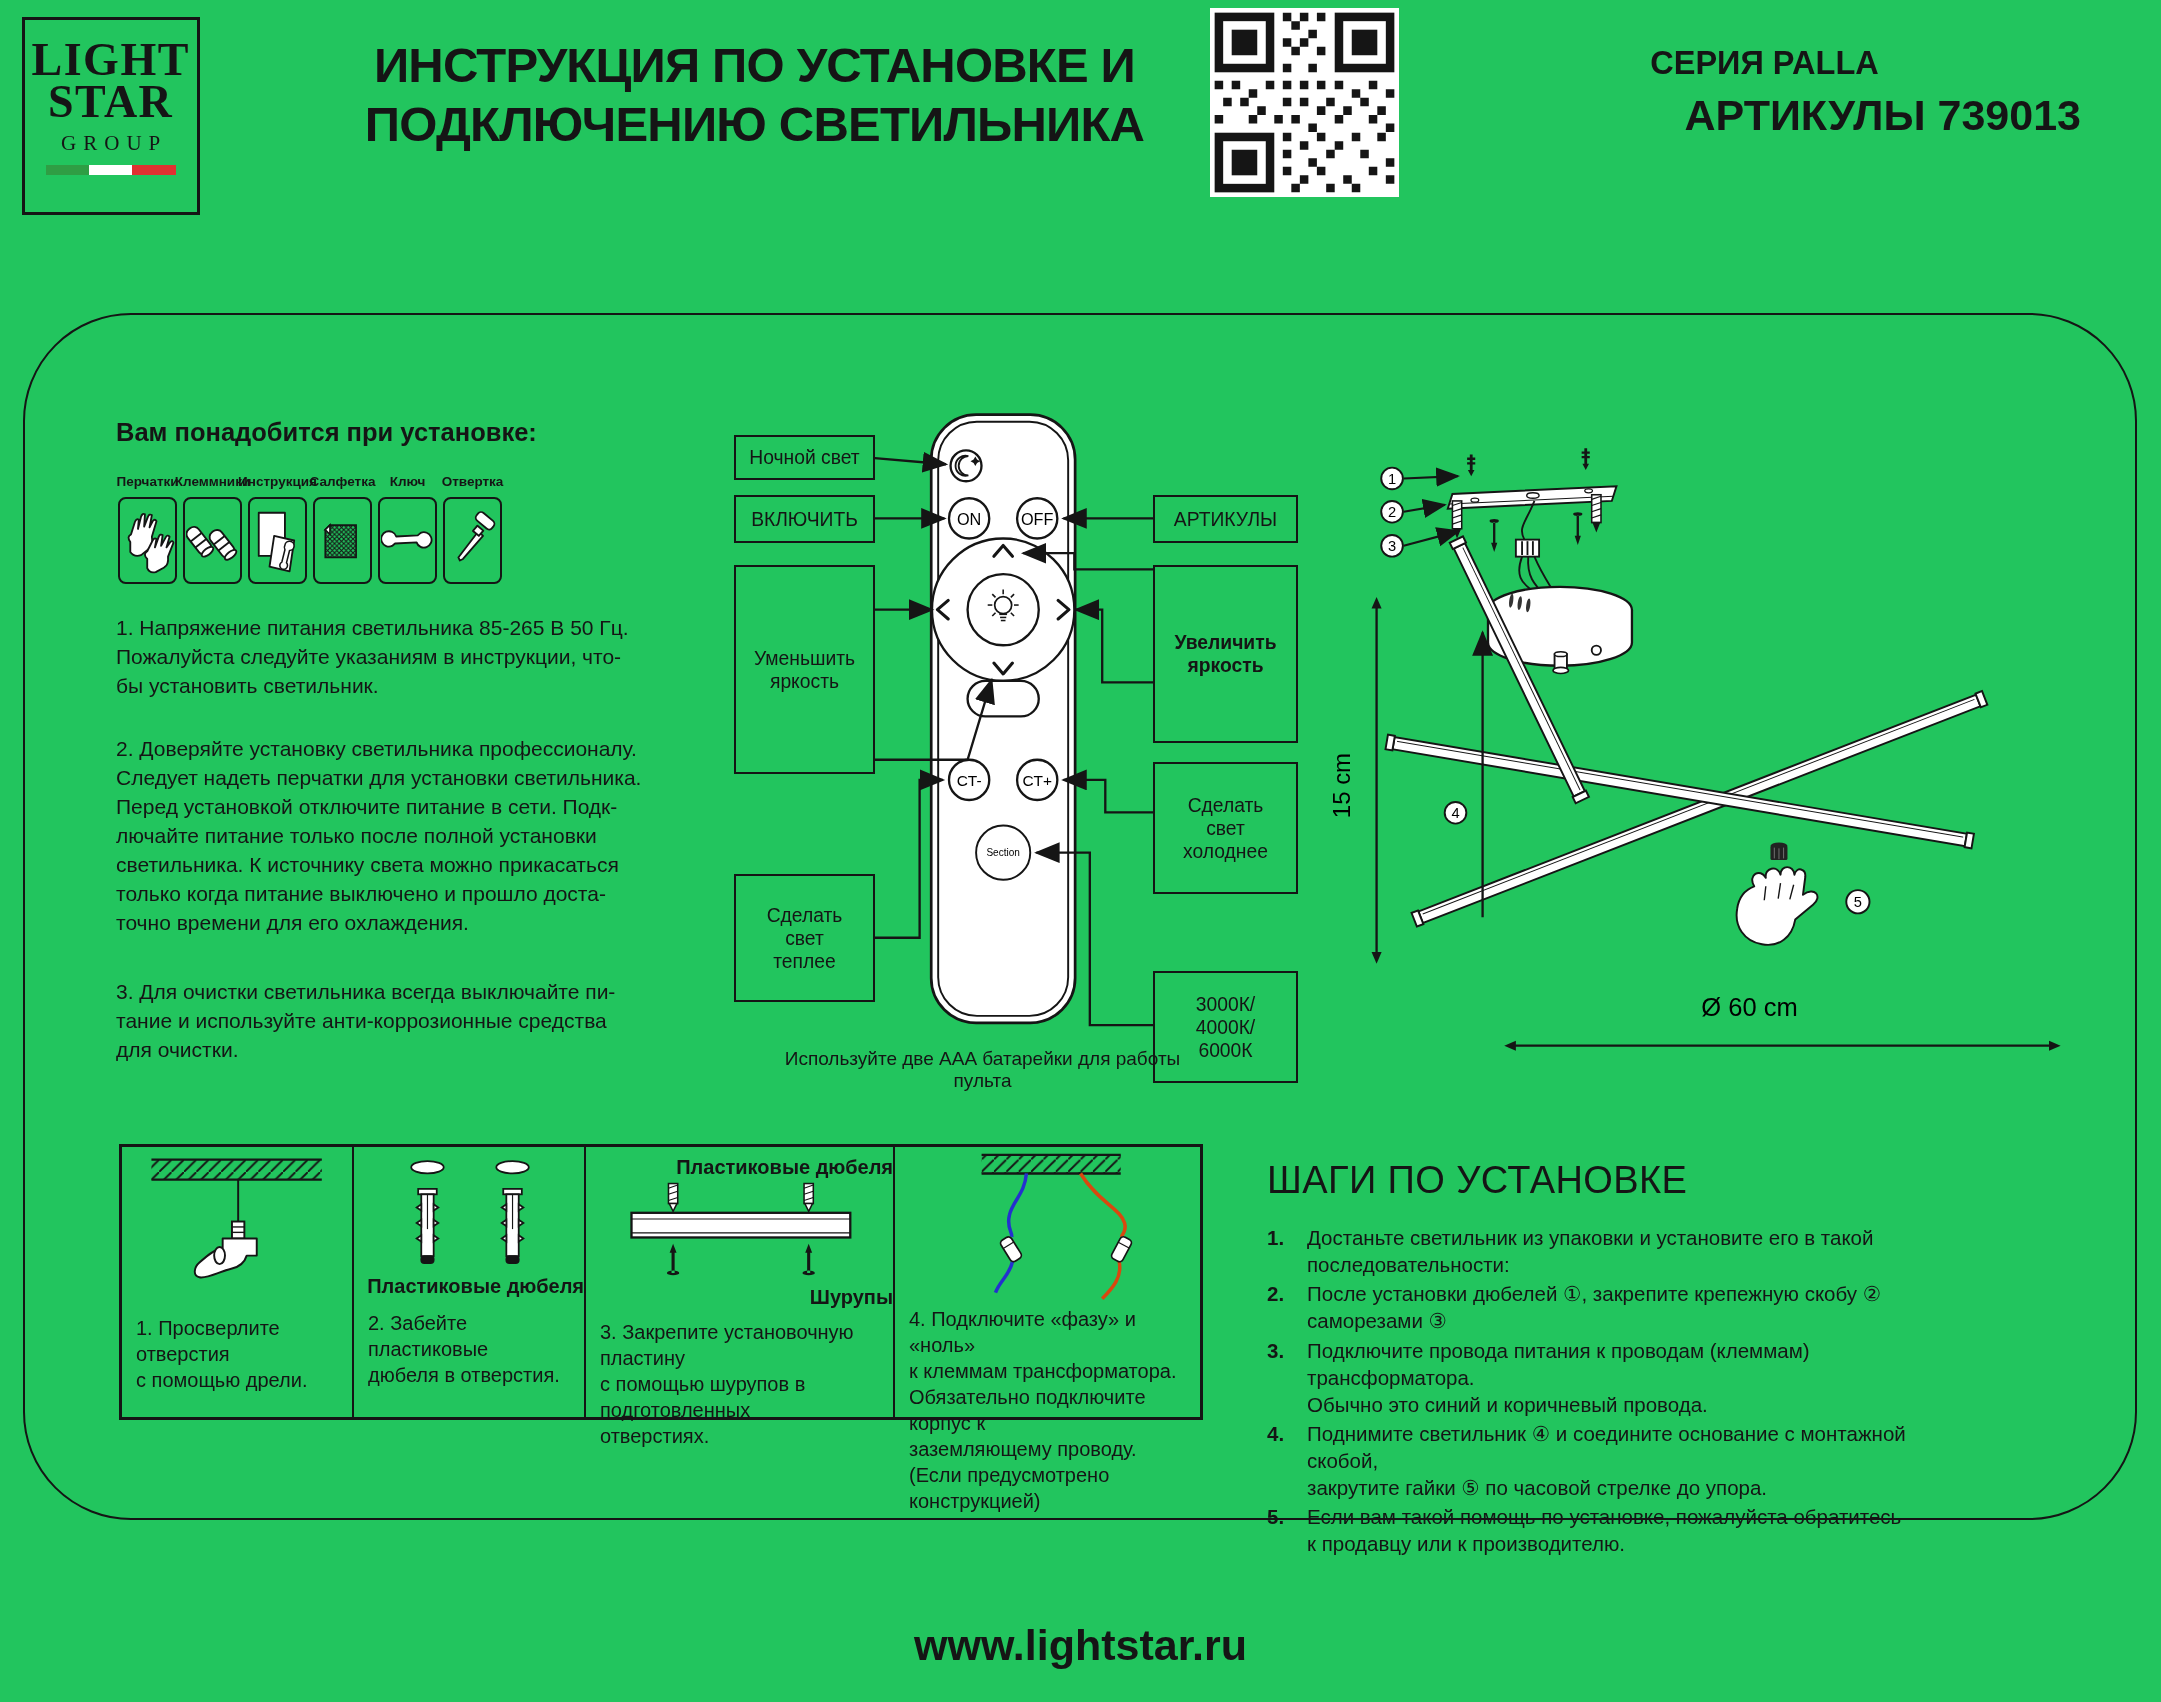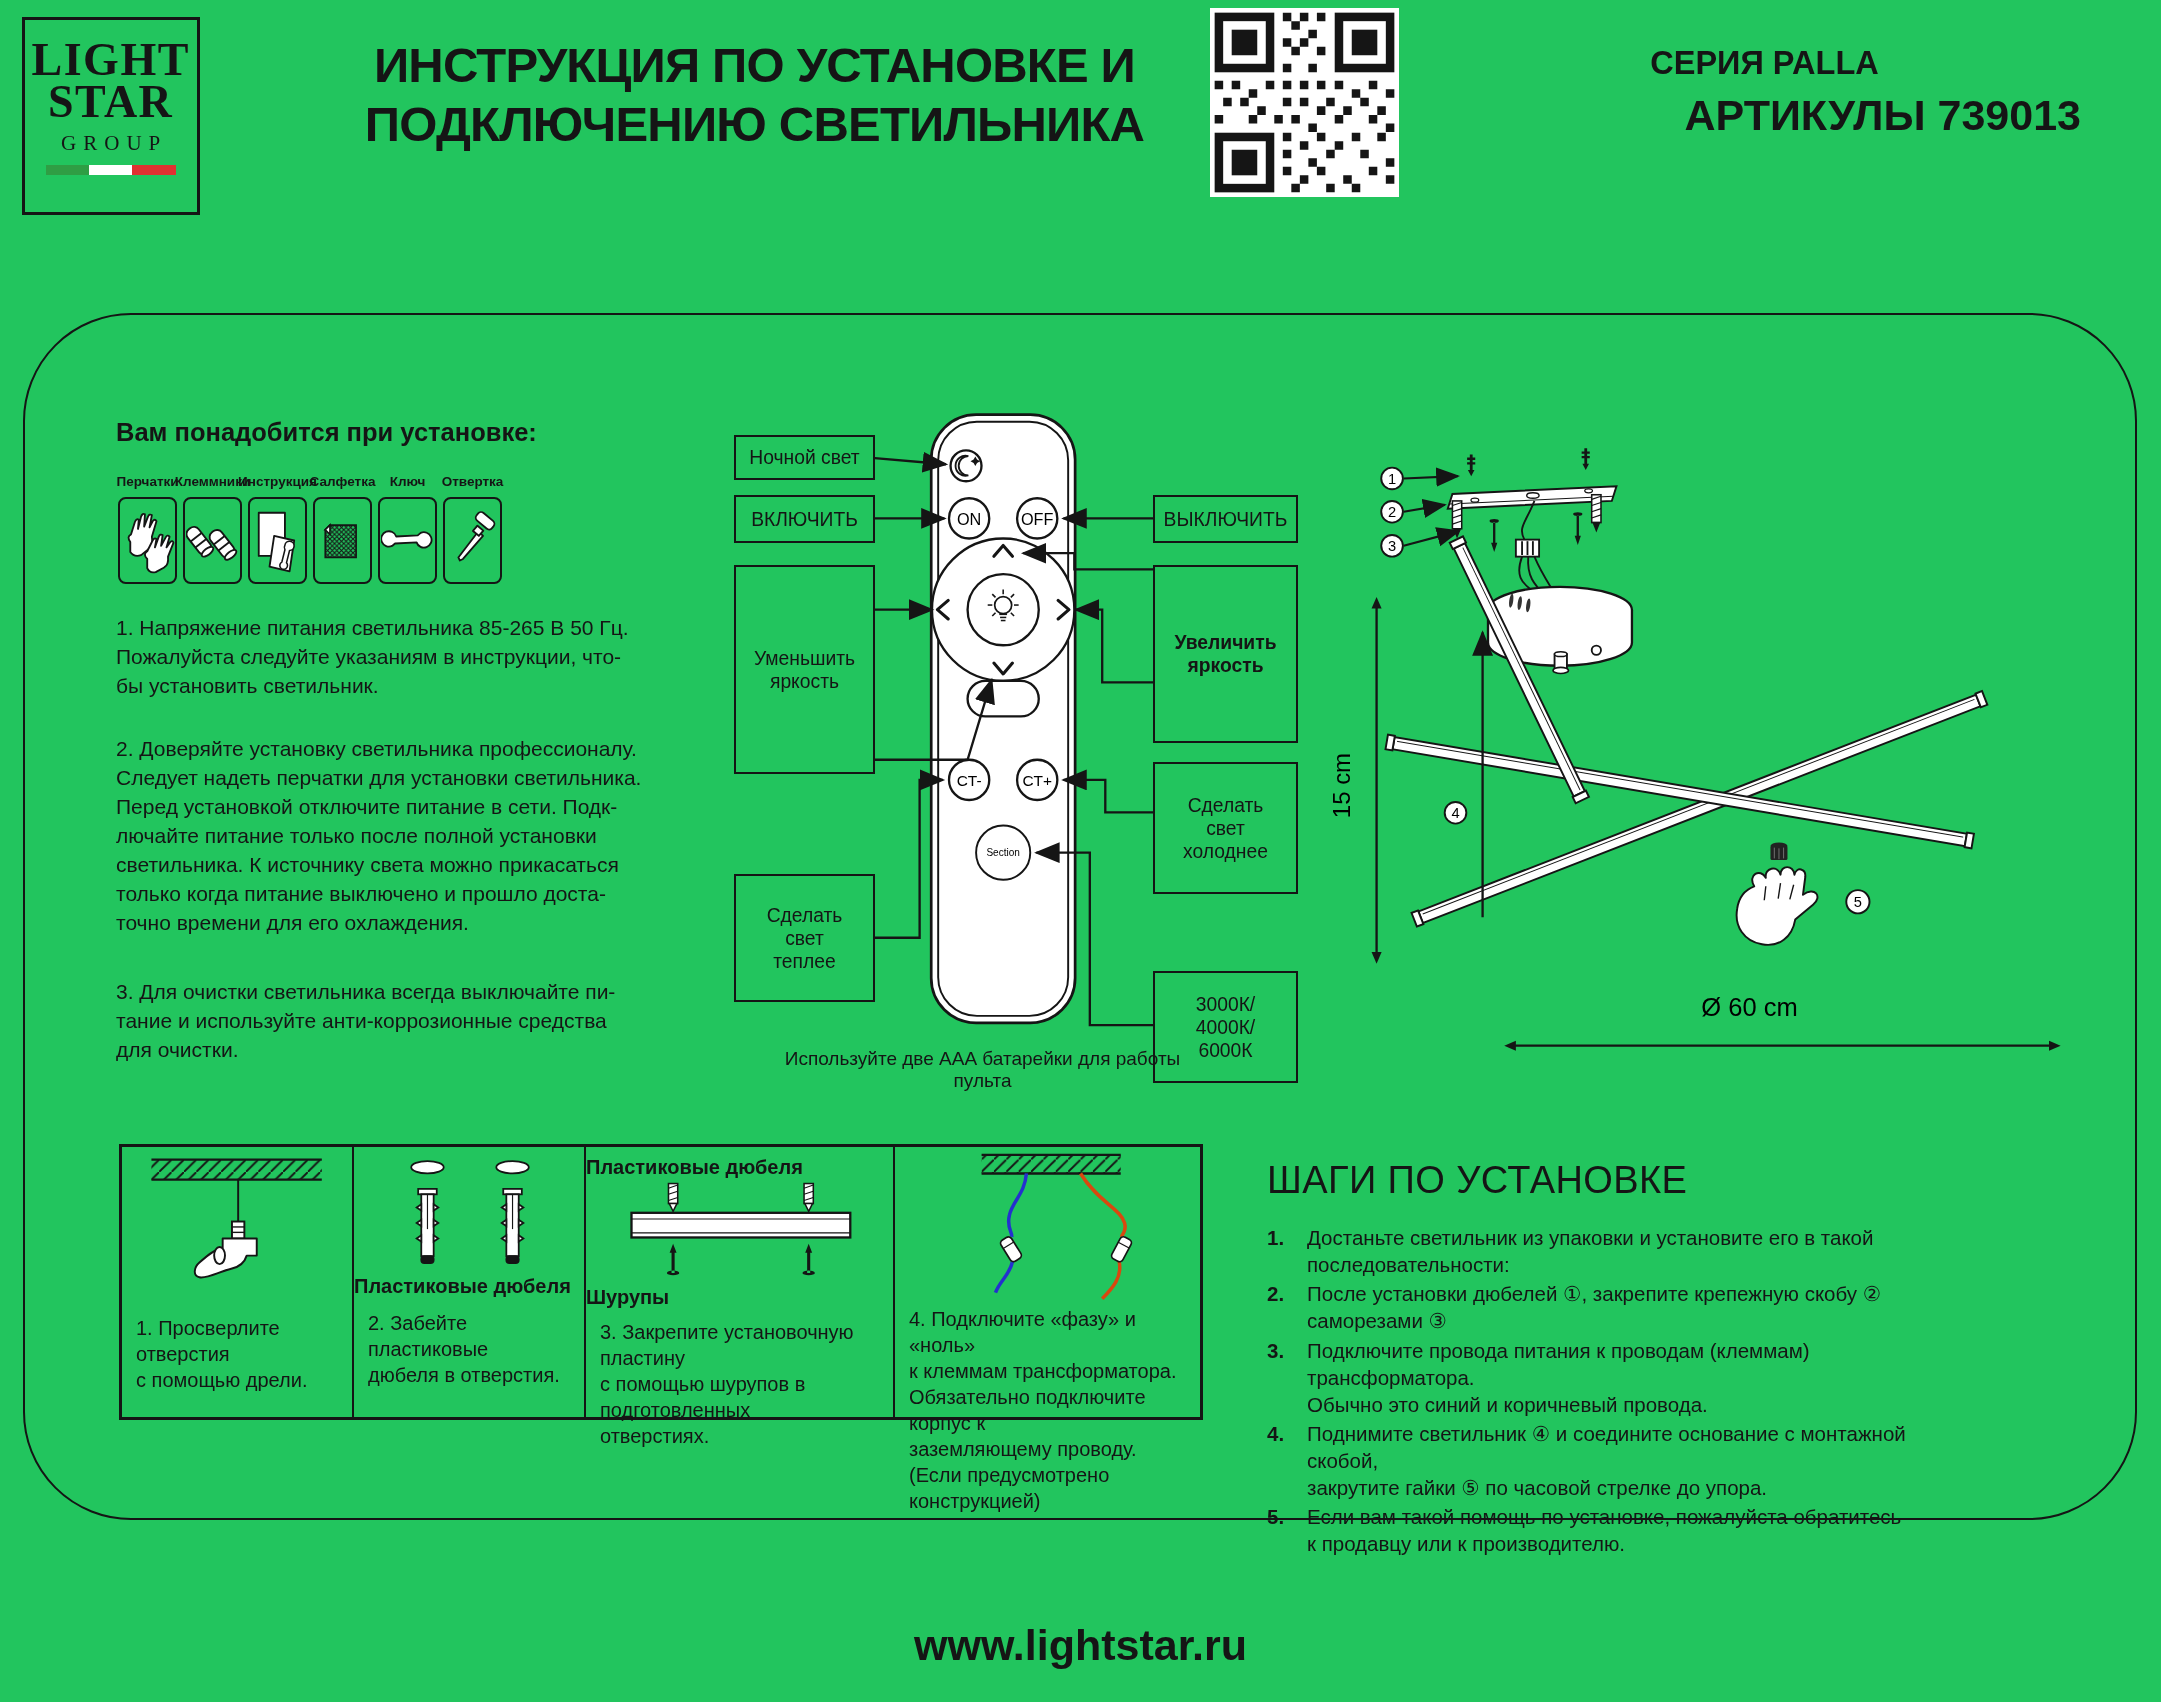--- a/index.html
+++ b/index.html
@@ -29,21 +29,21 @@
   .tool-box{width:59px; height:87px; border:2.3px solid var(--ink); border-radius:7.7px; display:flex; align-items:center; justify-content:center;}
   .note{left:116px; width:596px; font-size:21px; line-height:29px;}
   
   .lbl-box{border:2.3px solid var(--ink); font-size:19.3px; line-height:23px;}
   .battery-note{font-size:19px; text-align:center;}
   
   .panels{left:119px; top:1144px; width:1084px; height:276px; border:3.1px solid var(--ink);}
   .panel{position:absolute; top:0; height:100%;}
   .panel + .panel{border-left:2.7px solid var(--ink);}
   .panel-caption{position:absolute; left:14px; font-size:20px; line-height:26px;}
-  .panel-label{position:absolute; width:100%; text-align:left; font-size:20px; font-weight:700;}
+  .panel-label{position:absolute; width:100%; text-align:right; font-size:20px; font-weight:700;}
   
   .install-heading{left:1267px; top:1159px; font-size:38px; letter-spacing:0.4px;}
   .steps{left:1267px; top:1224px; width:681px;}
   .step{display:flex; margin-bottom:2.3px;}
   .step .n{width:40px; flex:0 0 40px; font-weight:700; font-size:20.5px; line-height:27px;}
   .step .t{font-size:20.5px; line-height:27px;}
   .footer-url{left:0; top:1621px; width:100%; text-align:center; font-size:43px; font-weight:700;}
   svg text{font-family:"Liberation Sans", sans-serif;}
 </style>
 </head>
@@ -271,21 +271,21 @@
       </g>
     </svg>
 
     <div class="abs lbl-box ctr ml" style="left:14px; top:25px;  width:141px; height:45px;">Ночной свет</div>
     <div class="abs lbl-box ctr ml" style="left:14px; top:85px; width:141px; height:48px;">ВКЛЮЧИТЬ</div>
     <div class="abs lbl-box ctr ml" style="left:14px; top:155px; width:141px; height:209px;">Уменьшить
 яркость</div>
     <div class="abs lbl-box ctr ml" style="left:14px; top:464px; width:141px; height:128px;">Сделать
 свет
 теплее</div>
-    <div class="abs lbl-box ctr ml" style="left:433px; top:85px; width:145px; height:48px;">ВЫКЛЮЧИТЬ</div>
+    <div class="abs lbl-box ctr ml" style="left:433px; top:85px; width:145px; height:48px;">АРТИКУЛЫ</div>
     <div class="abs lbl-box ctr ml" style="left:433px; top:155px; width:145px; height:178px;font-weight:bold;">Увеличить
 яркость</div>
     <div class="abs lbl-box ctr ml" style="left:433px; top:352px; width:145px; height:132px;">Сделать
 свет
 холоднее</div>
     <div class="abs lbl-box ctr ml" style="left:433px; top:561px; width:145px; height:112px;">3000К/
 4000К/
 6000К</div>
     <div class="abs battery-note" style="left:46px; top:638px; width:433px;">Используйте две ААА батарейки для работы пульта</div>
   </div>

